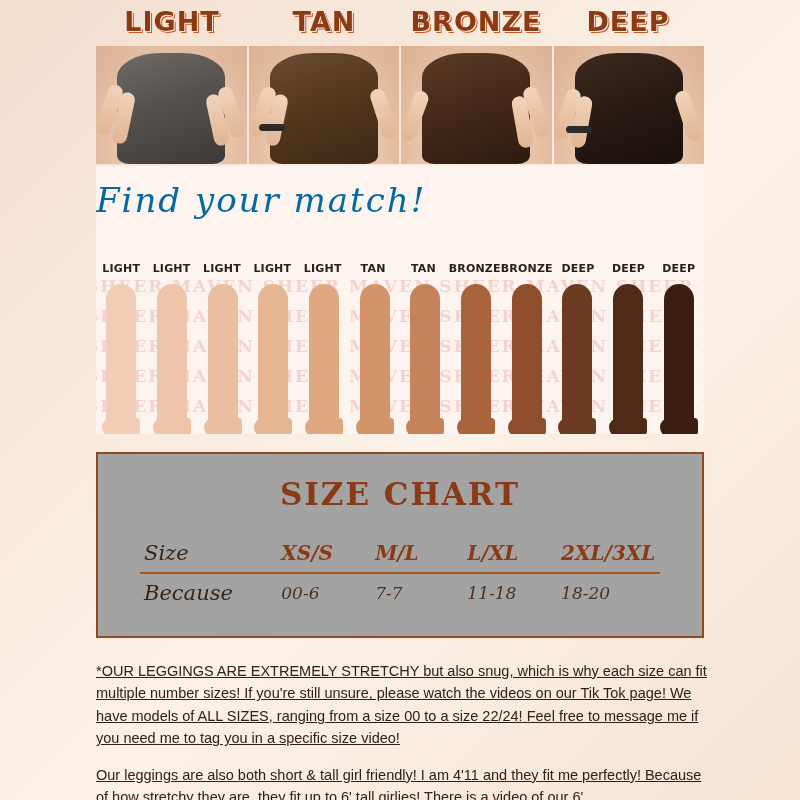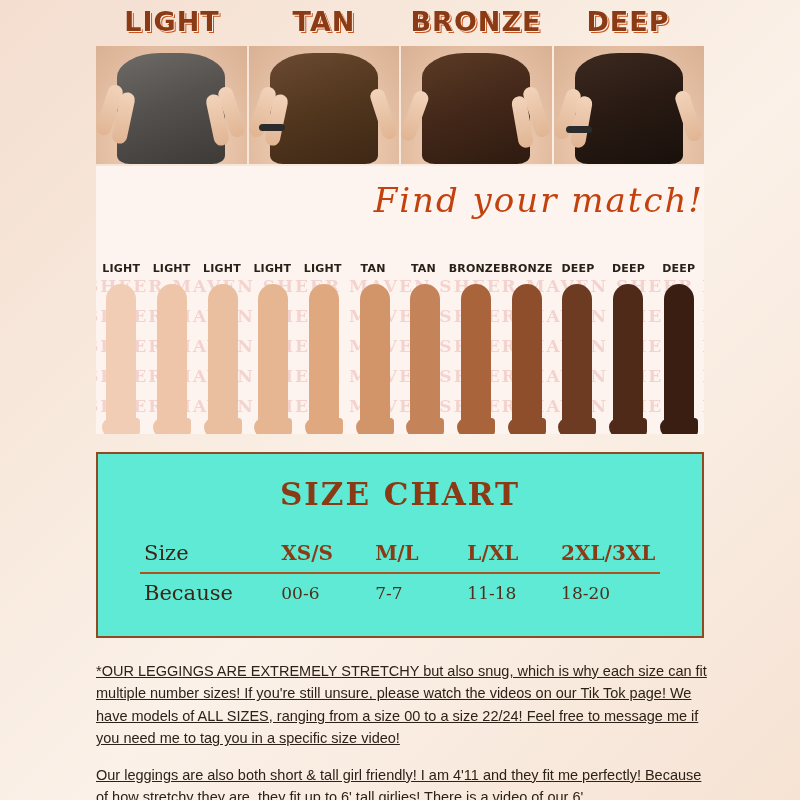--- a/index.html
+++ b/index.html
@@ -98,25 +98,25 @@
     width: 608px;
     height: 268px;
     background: #fdf4ef;
     overflow: hidden;
   }
   .match-title {
     position: absolute;
     top: 14px;
     left: 0;
     width: 100%;
-    text-align: right;
+    text-align: left;
     font-family: "DejaVu Serif", serif;
     font-style: italic;
     font-size: 34px;
-    color: #c2410c;
+    color: #0369a1;
     letter-spacing: 2px;
   }
   .shade-labels {
     position: absolute;
     top: 96px;
     left: 0;
     width: 100%;
     display: flex;
   }
   .shade-label {
@@ -178,37 +178,38 @@
   }
 
   
   .size-chart {
     position: absolute;
     top: 452px;
     left: 96px;
     width: 608px;
     height: 186px;
     border: 2px solid #8f4a22;
-    background: #5eead4;
+    background: #a3a3a3;
     box-sizing: border-box;
   }
   .size-chart-title {
     text-align: center;
     font-family: "DejaVu Serif", serif;
     font-weight: bold;
     font-size: 31px;
     letter-spacing: 2px;
     color: #8a3b16;
     margin-top: 22px;
   }
   .sc-table {
     margin: 22px auto 0 auto;
     width: 520px;
     border-collapse: collapse;
     font-family: "DejaVu Serif", serif;
+    font-style: italic;
   }
   .sc-table td {
     padding: 7px 4px;
     color: #50301c;
     font-size: 20px;
   }
   .sc-table tr.head td {
     border-bottom: 2px solid #a9541f;
   }
   .sc-table td.rowlabel {

